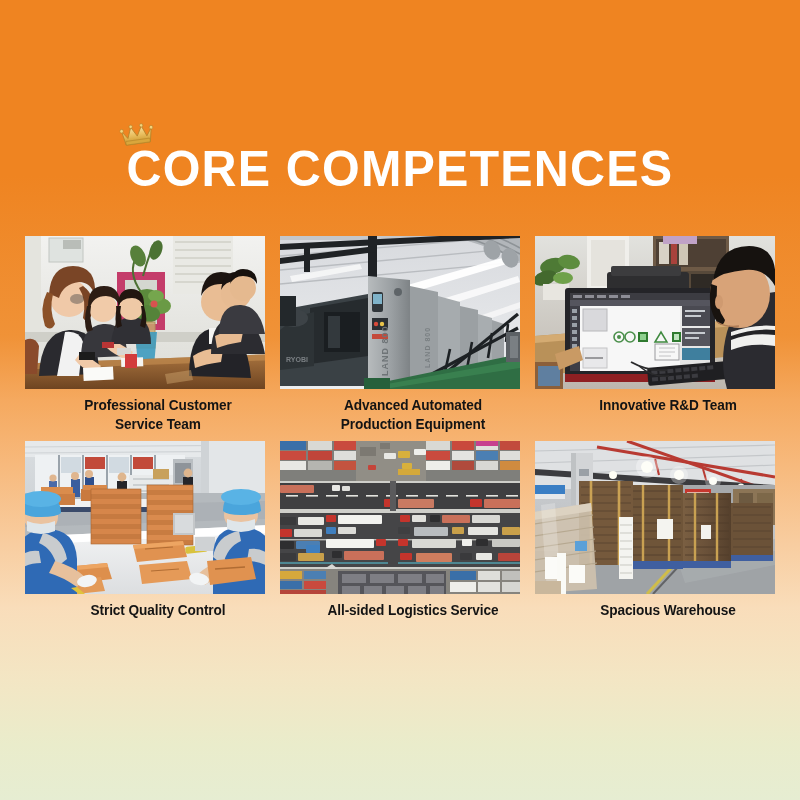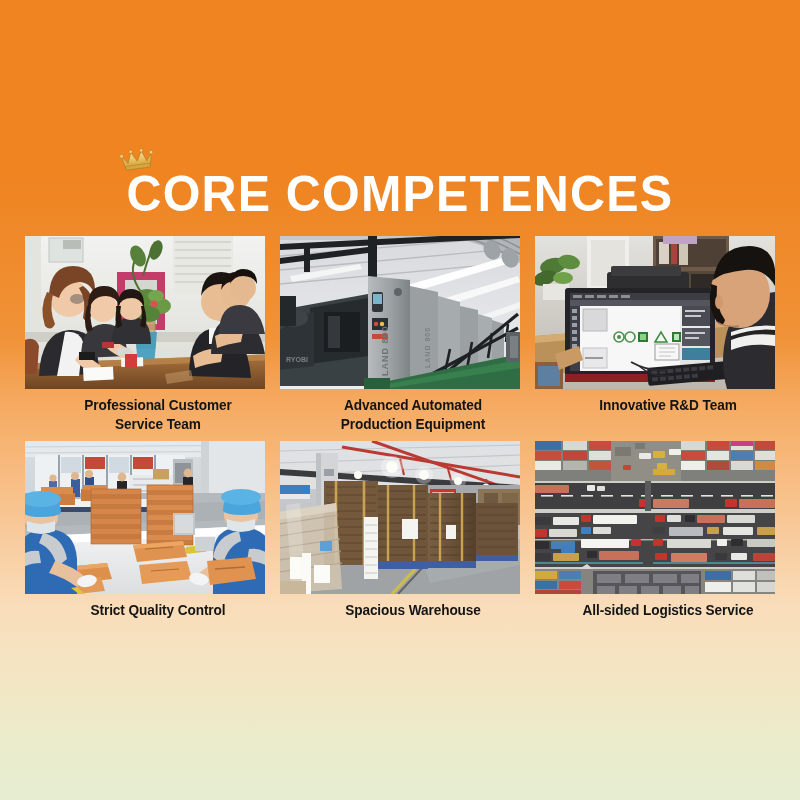--- a/index.html
+++ b/index.html
@@ -26,21 +26,21 @@
 
   .page {
     position: relative;
     width: 800px;
     height: 800px;
   }
 
   
   .title-block {
     position: absolute;
-    top: 169px;
+    top: 144px;
     left: 0;
     width: 800px;
     text-align: center;
     text-decoration: underline;
   }
   .title-inner {
     position: relative;
     display: inline-block;
   }
   .crown-icon {
@@ -682,214 +682,20 @@
       </div>
       <div class="caption">
         <span class="ln">Strict Quality Control</span>
       </div>
     </div>
 
     <div class="cell">
       <div class="photo">
         <svg viewBox="0 0 240 153" xmlns="http://www.w3.org/2000/svg">
           <defs>
-            <linearGradient id="w_bg" x1="0" y1="0" x2="0" y2="1">
-              <stop offset="0%" stop-color="#cfd2d5"></stop>
-                <stop offset="100%" stop-color="#b5b8bb"></stop>
-            </linearGradient>
-            <linearGradient id="w_crd" x1="0" y1="0" x2="1" y2="0">
-              <stop offset="0%" stop-color="#7a5f42"></stop>
-                <stop offset="50%" stop-color="#6a5139"></stop>
-              <stop offset="100%" stop-color="#55402c"></stop>
-            </linearGradient>
-            <clipPath id="w_clip">
-                <rect width="240" height="153"></rect>
-              </clipPath>
-          </defs>
-          <g clip-path="url(#w_clip)">
-            <rect width="240" height="153" fill="url(#w_bg)"></rect>
-
-            <rect x="0" y="0" width="240" height="48" fill="#dfe1e3"></rect>
-            <g stroke="#c4c7ca" stroke-width="1.2">
-              <line x1="0" y1="10" x2="240" y2="4"></line>
-                <line x1="0" y1="22" x2="240" y2="14"></line>
-              <line x1="0" y1="34" x2="240" y2="24"></line>
-            </g>
-
-            <g stroke="#b83a32" stroke-width="3">
-              <path d="M62 6 L240 36"></path>
-              <path d="M92 0 L240 52"></path>
-            </g>
-            <g stroke="#b83a32" stroke-width="2">
-              <line x1="120" y1="18" x2="124" y2="34"></line>
-              <line x1="168" y1="28" x2="172" y2="42"></line>
-              <line x1="206" y1="38" x2="210" y2="50"></line>
-            </g>
-
-            <path d="M0 28 L240 44 L240 50 L0 34 Z" fill="#3b3b3e"></path>
-
-            <g>
-              <circle cx="112" cy="26" r="6" fill="#fdfdf4"></circle>
-              <circle cx="112" cy="26" r="11" fill="#ffffff" opacity="0.35"></circle>
-              <circle cx="144" cy="34" r="5" fill="#fdfdf4"></circle>
-              <circle cx="144" cy="34" r="9" fill="#ffffff" opacity="0.3"></circle>
-              <circle cx="178" cy="40" r="4" fill="#fdfdf4"></circle>
-              <circle cx="178" cy="40" r="8" fill="#ffffff" opacity="0.28"></circle>
-              <circle cx="206" cy="46" r="3.5" fill="#fdfdf4"></circle>
-              <circle cx="78" cy="34" r="4" fill="#fdfdf4"></circle>
-              <circle cx="230" cy="52" r="3" fill="#fdfdf4"></circle>
-            </g>
-
-            <rect x="36" y="12" width="22" height="52" fill="#d3d5d7"></rect>
-            <rect x="36" y="12" width="5" height="52" fill="#bfc2c4"></rect>
-            <rect x="44" y="28" width="10" height="7" fill="#9aa0a6"></rect>
-
-            <rect x="142" y="44" width="98" height="40" fill="#a6a9ac"></rect>
-            <rect x="198" y="48" width="42" height="36" fill="#8c7556"></rect>
-            <rect x="204" y="52" width="14" height="30" fill="#6d5a41"></rect>
-            <rect x="222" y="52" width="16" height="30" fill="#7d6849"></rect>
-
-            <rect x="150" y="48" width="26" height="10" fill="#c7372e"></rect>
-            <rect x="152" y="51" width="22" height="4" fill="#e8e0d2" opacity="0.75"></rect>
-
-            <rect x="0" y="44" width="30" height="9" fill="#3a7ec4"></rect>
-            <rect x="0" y="53" width="30" height="5" fill="#e6e8ea"></rect>
-
-            <rect x="0" y="110" width="240" height="43" fill="#9fa3a6"></rect>
-            <path d="M140 112 L240 98 L240 124 L150 142 Z" fill="#aaaeb1" opacity="0.7"></path>
-
-            <g stroke="#d8c23a" stroke-width="3" opacity="0.85">
-              <path d="M112 153 L150 112"></path>
-            </g>
-            <g stroke="#3a3a3c" stroke-width="2" opacity="0.6">
-              <path d="M118 153 L156 112"></path>
-            </g>
-
-            <g>
-              <rect x="196" y="62" width="42" height="52" fill="#6b5238"></rect>
-              <g stroke="#5a4430" stroke-width="1">
-                <line x1="198" y1="66" x2="236" y2="66"></line>
-                  <line x1="198" y1="74" x2="236" y2="74"></line>
-                <line x1="198" y1="82" x2="236" y2="82"></line>
-                  <line x1="198" y1="90" x2="236" y2="90"></line>
-                <line x1="198" y1="98" x2="236" y2="98"></line>
-                  <line x1="198" y1="106" x2="236" y2="106"></line>
-              </g>
-              <rect x="196" y="114" width="42" height="6" fill="#3f5fa0"></rect>
-            </g>
-
-            <g>
-              <rect x="148" y="52" width="48" height="68" fill="url(#w_crd)"></rect>
-              <g stroke="#503c2a" stroke-width="0.9">
-                <line x1="150" y1="58" x2="194" y2="58"></line>
-                  <line x1="150" y1="66" x2="194" y2="66"></line>
-                <line x1="150" y1="74" x2="194" y2="74"></line>
-                  <line x1="150" y1="82" x2="194" y2="82"></line>
-                <line x1="150" y1="90" x2="194" y2="90"></line>
-                  <line x1="150" y1="98" x2="194" y2="98"></line>
-                <line x1="150" y1="106" x2="194" y2="106"></line>
-                  <line x1="150" y1="114" x2="194" y2="114"></line>
-              </g>
-
-              <g stroke="#c9a152" stroke-width="2.4">
-                <line x1="160" y1="52" x2="160" y2="120"></line>
-                <line x1="182" y1="52" x2="182" y2="120"></line>
-              </g>
-              <rect x="148" y="120" width="48" height="7" fill="#3f5fa0"></rect>
-
-              <rect x="166" y="84" width="10" height="14" fill="#f2f2ee"></rect>
-            </g>
-
-            <g>
-              <rect x="96" y="44" width="52" height="76" fill="#6f5539"></rect>
-              <g stroke="#533f2c" stroke-width="0.9">
-                <line x1="98" y1="50" x2="146" y2="50"></line>
-                  <line x1="98" y1="58" x2="146" y2="58"></line>
-                <line x1="98" y1="66" x2="146" y2="66"></line>
-                  <line x1="98" y1="74" x2="146" y2="74"></line>
-                <line x1="98" y1="82" x2="146" y2="82"></line>
-                  <line x1="98" y1="90" x2="146" y2="90"></line>
-                <line x1="98" y1="98" x2="146" y2="98"></line>
-                  <line x1="98" y1="106" x2="146" y2="106"></line>
-                <line x1="98" y1="114" x2="146" y2="114"></line>
-              </g>
-              <g stroke="#c9a152" stroke-width="2.4">
-                <line x1="108" y1="44" x2="108" y2="120"></line>
-                <line x1="134" y1="44" x2="134" y2="120"></line>
-              </g>
-              <rect x="96" y="120" width="52" height="8" fill="#3f5fa0"></rect>
-            </g>
-
-            <g>
-              <rect x="44" y="40" width="54" height="84" fill="#75593c"></rect>
-              <g stroke="#5a4430" stroke-width="0.9">
-                <line x1="46" y1="46" x2="96" y2="46"></line>
-                  <line x1="46" y1="54" x2="96" y2="54"></line>
-                <line x1="46" y1="62" x2="96" y2="62"></line>
-                  <line x1="46" y1="70" x2="96" y2="70"></line>
-                <line x1="46" y1="78" x2="96" y2="78"></line>
-                  <line x1="46" y1="86" x2="96" y2="86"></line>
-                <line x1="46" y1="94" x2="96" y2="94"></line>
-                  <line x1="46" y1="102" x2="96" y2="102"></line>
-                <line x1="46" y1="110" x2="96" y2="110"></line>
-                  <line x1="46" y1="118" x2="96" y2="118"></line>
-              </g>
-              <g stroke="#caa254" stroke-width="2.6">
-                <line x1="56" y1="40" x2="56" y2="124"></line>
-                <line x1="84" y1="40" x2="84" y2="124"></line>
-              </g>
-            </g>
-
-            <g>
-              <rect x="84" y="76" width="14" height="62" fill="#f4f4f0"></rect>
-              <g stroke="#c9c9c2" stroke-width="1">
-                <line x1="85" y1="84" x2="97" y2="84"></line>
-                  <line x1="85" y1="92" x2="97" y2="92"></line>
-                <line x1="85" y1="100" x2="97" y2="100"></line>
-                  <line x1="85" y1="108" x2="97" y2="108"></line>
-                <line x1="85" y1="116" x2="97" y2="116"></line>
-                  <line x1="85" y1="124" x2="97" y2="124"></line>
-                <line x1="85" y1="132" x2="97" y2="132"></line>
-              </g>
-            </g>
-            <rect x="122" y="78" width="16" height="20" fill="#f4f4f0"></rect>
-
-            <g>
-              <path d="M-8 72 L56 62 L62 148 L-8 153 Z" fill="#cfc2ae" opacity="0.9"></path>
-              <g stroke="#b6a890" stroke-width="1.2">
-                <line x1="-8" y1="84" x2="58" y2="74"></line>
-                  <line x1="-8" y1="96" x2="59" y2="86"></line>
-                <line x1="-8" y1="108" x2="60" y2="98"></line>
-                  <line x1="-8" y1="120" x2="61" y2="110"></line>
-                <line x1="-8" y1="132" x2="62" y2="122"></line>
-              </g>
-              <path d="M-8 72 L56 62 L57 70 L-8 80 Z" fill="#e0d6c6" opacity="0.8"></path>
-
-              <path d="M6 64 L20 62 L26 150 L12 152 Z" fill="#ffffff" opacity="0.22"></path>
-
-              <rect x="10" y="116" width="14" height="22" fill="#fbfbf8"></rect>
-              <rect x="34" y="124" width="16" height="18" fill="#fbfbf8"></rect>
-              <rect x="40" y="100" width="12" height="10" fill="#5ba0d8"></rect>
-            </g>
-
-            <rect x="22" y="112" width="9" height="41" fill="#fafaf6"></rect>
-
-            <rect x="0" y="140" width="26" height="13" fill="#c9b79c"></rect>
-          </g>
-        </svg>
-      </div>
-      <div class="caption">
-        <span class="ln">Spacious Warehouse</span>
-      </div>
-    </div>
-
-    <div class="cell">
-      <div class="photo">
-        <svg viewBox="0 0 240 153" xmlns="http://www.w3.org/2000/svg">
-          <defs>
             <clipPath id="l_clip">
                 <rect width="240" height="153"></rect>
               </clipPath>
           </defs>
           <g clip-path="url(#l_clip)">
             <rect width="240" height="153" fill="#8e8e8a"></rect>
 
             <rect x="0" y="0" width="240" height="40" fill="#7f7f7b"></rect>
             <g>
 
@@ -1047,14 +853,208 @@
 
             <path d="M44 128 l8 -5 l6 5 Z" fill="#d8d8d4"></path>
           </g>
         </svg>
       </div>
       <div class="caption">
         <span class="ln">All-sided Logistics Service</span>
       </div>
     </div>
 
+    <div class="cell">
+      <div class="photo">
+        <svg viewBox="0 0 240 153" xmlns="http://www.w3.org/2000/svg">
+          <defs>
+            <linearGradient id="w_bg" x1="0" y1="0" x2="0" y2="1">
+              <stop offset="0%" stop-color="#cfd2d5"></stop>
+                <stop offset="100%" stop-color="#b5b8bb"></stop>
+            </linearGradient>
+            <linearGradient id="w_crd" x1="0" y1="0" x2="1" y2="0">
+              <stop offset="0%" stop-color="#7a5f42"></stop>
+                <stop offset="50%" stop-color="#6a5139"></stop>
+              <stop offset="100%" stop-color="#55402c"></stop>
+            </linearGradient>
+            <clipPath id="w_clip">
+                <rect width="240" height="153"></rect>
+              </clipPath>
+          </defs>
+          <g clip-path="url(#w_clip)">
+            <rect width="240" height="153" fill="url(#w_bg)"></rect>
+
+            <rect x="0" y="0" width="240" height="48" fill="#dfe1e3"></rect>
+            <g stroke="#c4c7ca" stroke-width="1.2">
+              <line x1="0" y1="10" x2="240" y2="4"></line>
+                <line x1="0" y1="22" x2="240" y2="14"></line>
+              <line x1="0" y1="34" x2="240" y2="24"></line>
+            </g>
+
+            <g stroke="#b83a32" stroke-width="3">
+              <path d="M62 6 L240 36"></path>
+              <path d="M92 0 L240 52"></path>
+            </g>
+            <g stroke="#b83a32" stroke-width="2">
+              <line x1="120" y1="18" x2="124" y2="34"></line>
+              <line x1="168" y1="28" x2="172" y2="42"></line>
+              <line x1="206" y1="38" x2="210" y2="50"></line>
+            </g>
+
+            <path d="M0 28 L240 44 L240 50 L0 34 Z" fill="#3b3b3e"></path>
+
+            <g>
+              <circle cx="112" cy="26" r="6" fill="#fdfdf4"></circle>
+              <circle cx="112" cy="26" r="11" fill="#ffffff" opacity="0.35"></circle>
+              <circle cx="144" cy="34" r="5" fill="#fdfdf4"></circle>
+              <circle cx="144" cy="34" r="9" fill="#ffffff" opacity="0.3"></circle>
+              <circle cx="178" cy="40" r="4" fill="#fdfdf4"></circle>
+              <circle cx="178" cy="40" r="8" fill="#ffffff" opacity="0.28"></circle>
+              <circle cx="206" cy="46" r="3.5" fill="#fdfdf4"></circle>
+              <circle cx="78" cy="34" r="4" fill="#fdfdf4"></circle>
+              <circle cx="230" cy="52" r="3" fill="#fdfdf4"></circle>
+            </g>
+
+            <rect x="36" y="12" width="22" height="52" fill="#d3d5d7"></rect>
+            <rect x="36" y="12" width="5" height="52" fill="#bfc2c4"></rect>
+            <rect x="44" y="28" width="10" height="7" fill="#9aa0a6"></rect>
+
+            <rect x="142" y="44" width="98" height="40" fill="#a6a9ac"></rect>
+            <rect x="198" y="48" width="42" height="36" fill="#8c7556"></rect>
+            <rect x="204" y="52" width="14" height="30" fill="#6d5a41"></rect>
+            <rect x="222" y="52" width="16" height="30" fill="#7d6849"></rect>
+
+            <rect x="150" y="48" width="26" height="10" fill="#c7372e"></rect>
+            <rect x="152" y="51" width="22" height="4" fill="#e8e0d2" opacity="0.75"></rect>
+
+            <rect x="0" y="44" width="30" height="9" fill="#3a7ec4"></rect>
+            <rect x="0" y="53" width="30" height="5" fill="#e6e8ea"></rect>
+
+            <rect x="0" y="110" width="240" height="43" fill="#9fa3a6"></rect>
+            <path d="M140 112 L240 98 L240 124 L150 142 Z" fill="#aaaeb1" opacity="0.7"></path>
+
+            <g stroke="#d8c23a" stroke-width="3" opacity="0.85">
+              <path d="M112 153 L150 112"></path>
+            </g>
+            <g stroke="#3a3a3c" stroke-width="2" opacity="0.6">
+              <path d="M118 153 L156 112"></path>
+            </g>
+
+            <g>
+              <rect x="196" y="62" width="42" height="52" fill="#6b5238"></rect>
+              <g stroke="#5a4430" stroke-width="1">
+                <line x1="198" y1="66" x2="236" y2="66"></line>
+                  <line x1="198" y1="74" x2="236" y2="74"></line>
+                <line x1="198" y1="82" x2="236" y2="82"></line>
+                  <line x1="198" y1="90" x2="236" y2="90"></line>
+                <line x1="198" y1="98" x2="236" y2="98"></line>
+                  <line x1="198" y1="106" x2="236" y2="106"></line>
+              </g>
+              <rect x="196" y="114" width="42" height="6" fill="#3f5fa0"></rect>
+            </g>
+
+            <g>
+              <rect x="148" y="52" width="48" height="68" fill="url(#w_crd)"></rect>
+              <g stroke="#503c2a" stroke-width="0.9">
+                <line x1="150" y1="58" x2="194" y2="58"></line>
+                  <line x1="150" y1="66" x2="194" y2="66"></line>
+                <line x1="150" y1="74" x2="194" y2="74"></line>
+                  <line x1="150" y1="82" x2="194" y2="82"></line>
+                <line x1="150" y1="90" x2="194" y2="90"></line>
+                  <line x1="150" y1="98" x2="194" y2="98"></line>
+                <line x1="150" y1="106" x2="194" y2="106"></line>
+                  <line x1="150" y1="114" x2="194" y2="114"></line>
+              </g>
+
+              <g stroke="#c9a152" stroke-width="2.4">
+                <line x1="160" y1="52" x2="160" y2="120"></line>
+                <line x1="182" y1="52" x2="182" y2="120"></line>
+              </g>
+              <rect x="148" y="120" width="48" height="7" fill="#3f5fa0"></rect>
+
+              <rect x="166" y="84" width="10" height="14" fill="#f2f2ee"></rect>
+            </g>
+
+            <g>
+              <rect x="96" y="44" width="52" height="76" fill="#6f5539"></rect>
+              <g stroke="#533f2c" stroke-width="0.9">
+                <line x1="98" y1="50" x2="146" y2="50"></line>
+                  <line x1="98" y1="58" x2="146" y2="58"></line>
+                <line x1="98" y1="66" x2="146" y2="66"></line>
+                  <line x1="98" y1="74" x2="146" y2="74"></line>
+                <line x1="98" y1="82" x2="146" y2="82"></line>
+                  <line x1="98" y1="90" x2="146" y2="90"></line>
+                <line x1="98" y1="98" x2="146" y2="98"></line>
+                  <line x1="98" y1="106" x2="146" y2="106"></line>
+                <line x1="98" y1="114" x2="146" y2="114"></line>
+              </g>
+              <g stroke="#c9a152" stroke-width="2.4">
+                <line x1="108" y1="44" x2="108" y2="120"></line>
+                <line x1="134" y1="44" x2="134" y2="120"></line>
+              </g>
+              <rect x="96" y="120" width="52" height="8" fill="#3f5fa0"></rect>
+            </g>
+
+            <g>
+              <rect x="44" y="40" width="54" height="84" fill="#75593c"></rect>
+              <g stroke="#5a4430" stroke-width="0.9">
+                <line x1="46" y1="46" x2="96" y2="46"></line>
+                  <line x1="46" y1="54" x2="96" y2="54"></line>
+                <line x1="46" y1="62" x2="96" y2="62"></line>
+                  <line x1="46" y1="70" x2="96" y2="70"></line>
+                <line x1="46" y1="78" x2="96" y2="78"></line>
+                  <line x1="46" y1="86" x2="96" y2="86"></line>
+                <line x1="46" y1="94" x2="96" y2="94"></line>
+                  <line x1="46" y1="102" x2="96" y2="102"></line>
+                <line x1="46" y1="110" x2="96" y2="110"></line>
+                  <line x1="46" y1="118" x2="96" y2="118"></line>
+              </g>
+              <g stroke="#caa254" stroke-width="2.6">
+                <line x1="56" y1="40" x2="56" y2="124"></line>
+                <line x1="84" y1="40" x2="84" y2="124"></line>
+              </g>
+            </g>
+
+            <g>
+              <rect x="84" y="76" width="14" height="62" fill="#f4f4f0"></rect>
+              <g stroke="#c9c9c2" stroke-width="1">
+                <line x1="85" y1="84" x2="97" y2="84"></line>
+                  <line x1="85" y1="92" x2="97" y2="92"></line>
+                <line x1="85" y1="100" x2="97" y2="100"></line>
+                  <line x1="85" y1="108" x2="97" y2="108"></line>
+                <line x1="85" y1="116" x2="97" y2="116"></line>
+                  <line x1="85" y1="124" x2="97" y2="124"></line>
+                <line x1="85" y1="132" x2="97" y2="132"></line>
+              </g>
+            </g>
+            <rect x="122" y="78" width="16" height="20" fill="#f4f4f0"></rect>
+
+            <g>
+              <path d="M-8 72 L56 62 L62 148 L-8 153 Z" fill="#cfc2ae" opacity="0.9"></path>
+              <g stroke="#b6a890" stroke-width="1.2">
+                <line x1="-8" y1="84" x2="58" y2="74"></line>
+                  <line x1="-8" y1="96" x2="59" y2="86"></line>
+                <line x1="-8" y1="108" x2="60" y2="98"></line>
+                  <line x1="-8" y1="120" x2="61" y2="110"></line>
+                <line x1="-8" y1="132" x2="62" y2="122"></line>
+              </g>
+              <path d="M-8 72 L56 62 L57 70 L-8 80 Z" fill="#e0d6c6" opacity="0.8"></path>
+
+              <path d="M6 64 L20 62 L26 150 L12 152 Z" fill="#ffffff" opacity="0.22"></path>
+
+              <rect x="10" y="116" width="14" height="22" fill="#fbfbf8"></rect>
+              <rect x="34" y="124" width="16" height="18" fill="#fbfbf8"></rect>
+              <rect x="40" y="100" width="12" height="10" fill="#5ba0d8"></rect>
+            </g>
+
+            <rect x="22" y="112" width="9" height="41" fill="#fafaf6"></rect>
+
+            <rect x="0" y="140" width="26" height="13" fill="#c9b79c"></rect>
+          </g>
+        </svg>
+      </div>
+      <div class="caption">
+        <span class="ln">Spacious Warehouse</span>
+      </div>
+    </div>
+
   </div>
 </div>
 
 </body></html>

